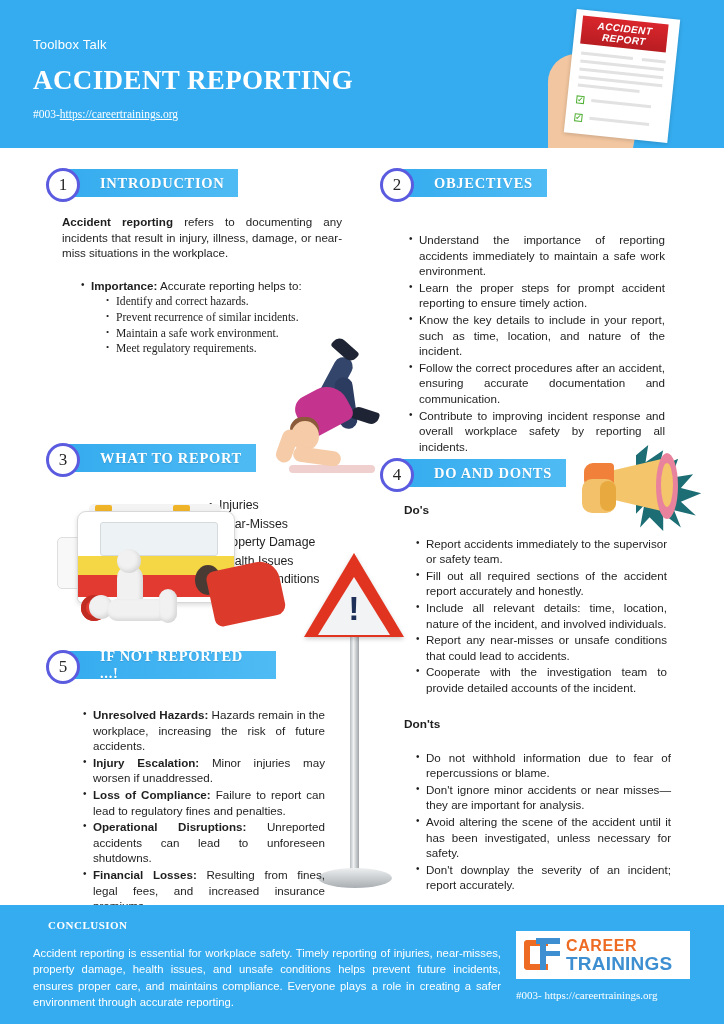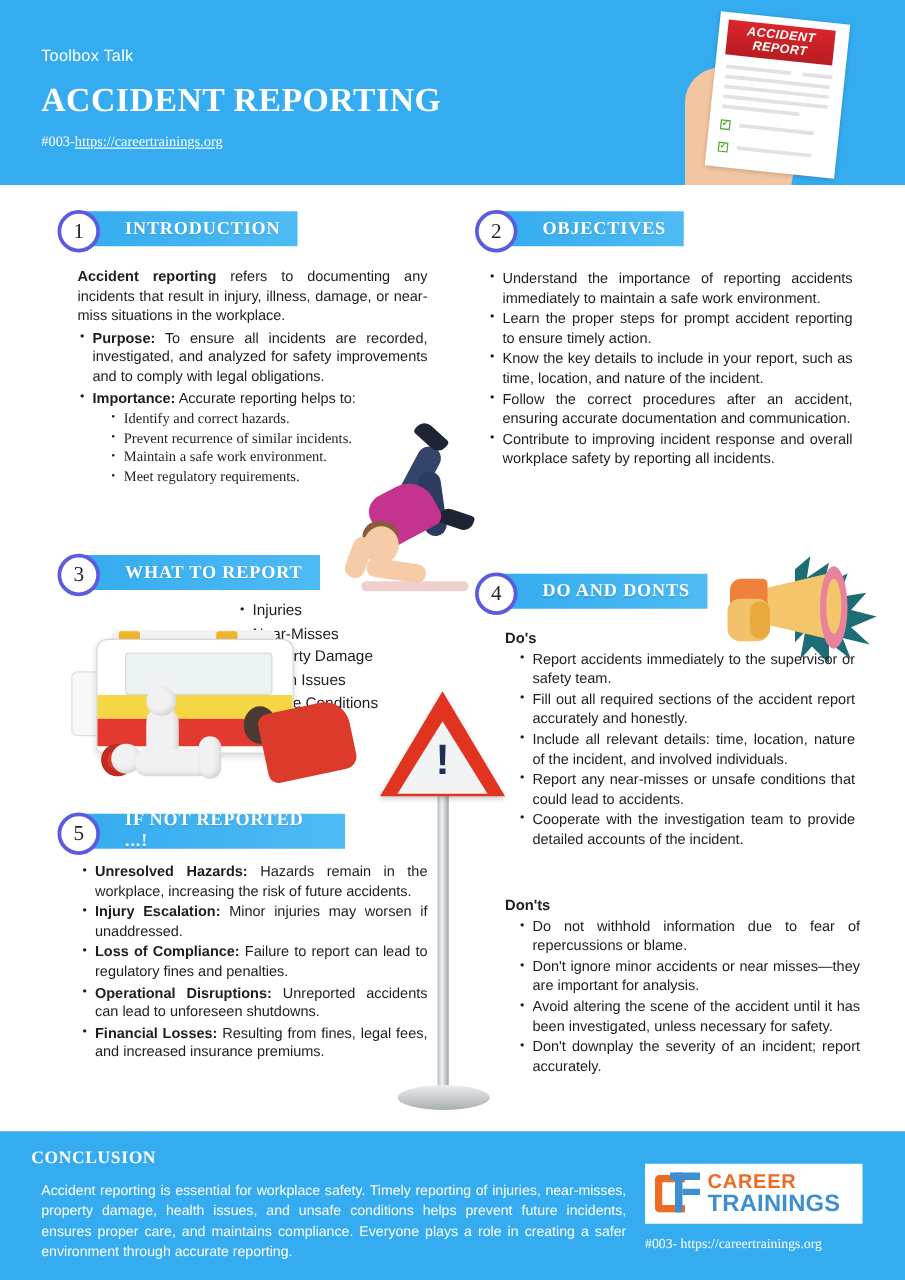--- a/index.html
+++ b/index.html
@@ -101,21 +101,21 @@
     z-index: 3;
   }
 
   
   .body-text {
     position: absolute;
     font-size: 11.6px; line-height: 15.6px; color: #1E1E1E;
     font-family: "Liberation Sans", sans-serif;
   }
   .body-text p { margin: 0 0 2px 0; text-align: justify; }
-  ul.b { list-style: none; margin: 0; padding: 0; }
+  ul.b { list-style: none; margin: 17px; padding: 0; }
   ul.b > li {
     position: relative; padding-left: 12px; margin-bottom: 1px;
     text-align: justify;
   }
   ul.b > li::before {
     content: "\2022"; position: absolute; left: 2px; top: -1px;
     font-size: 10px; color: #1E1E1E;
   }
   ul.sub { list-style: none; margin: 1px 0 0 14px; padding: 0; font-family: Liberation Serif, serif; }
   ul.sub > li {
@@ -288,22 +288,22 @@
     position: absolute; left: 22px; top: 38px; width: 16px; height: 30px;
     background: #E8A93F; border-radius: 8px;
   }
 
   
   .footer {
     position: absolute; left: 0; top: 905px; width: 724px; height: 119px;
     background: #35ACEF;
   }
   .ftr-title {
-    position: absolute; left: 25px; top: 14px;
-    color: #ffffff; font-size: 14px; font-weight: bold; letter-spacing: .5px;
+    position: absolute; left: 48px; top: 14px;
+    color: #ffffff; font-size: 11px; font-weight: bold; letter-spacing: .5px;
     font-family: "Liberation Serif", serif;
   }
   .ftr-body {
     position: absolute; left: 33px; top: 40px; width: 468px;
     color: #ffffff; font-size: 11.3px; line-height: 16.4px;
     text-align: justify; font-family: "Liberation Sans", sans-serif;
   }
   .logo-box {
     position: absolute; left: 516px; top: 26px;
     width: 174px; height: 48px; background: #ffffff;
@@ -371,21 +371,20 @@
   </div>
 
   <div class="sec-head" style="left:46px; top:168px; width:200px;">
     <div class="sec-bar">INTRODUCTION</div>
     <div class="sec-num">1</div>
   </div>
 
   <div class="body-text" style="left:62px; top:214px; width:280px;">
     <p><b>Accident reporting</b><span> refers to documenting any incidents that result in injury, illness, damage, or near-miss situations in the workplace.</span></p>
     <ul class="b">
-      <li><b>Purpose:</b><span> To ensure all incidents are recorded, investigated, and analyzed for safety improvements and to comply with legal obligations.</span></li>
       <li><b>Importance:</b><span> Accurate reporting helps to:</span>
         <ul class="sub">
           <li>Identify and correct hazards.</li>
           <li>Prevent recurrence of similar incidents.</li>
           <li>Maintain a safe work environment.</li>
           <li>Meet regulatory requirements.</li>
         </ul>
       </li>
     </ul>
   </div>

